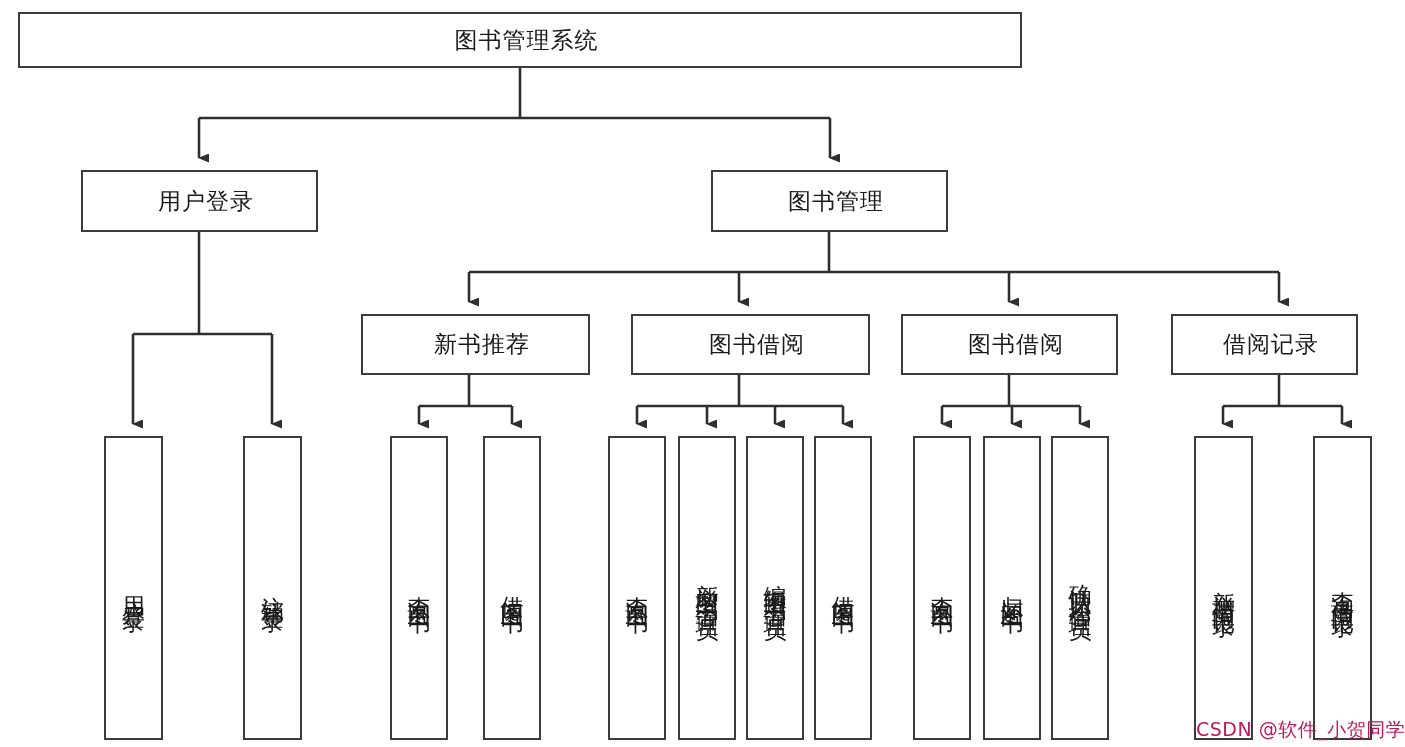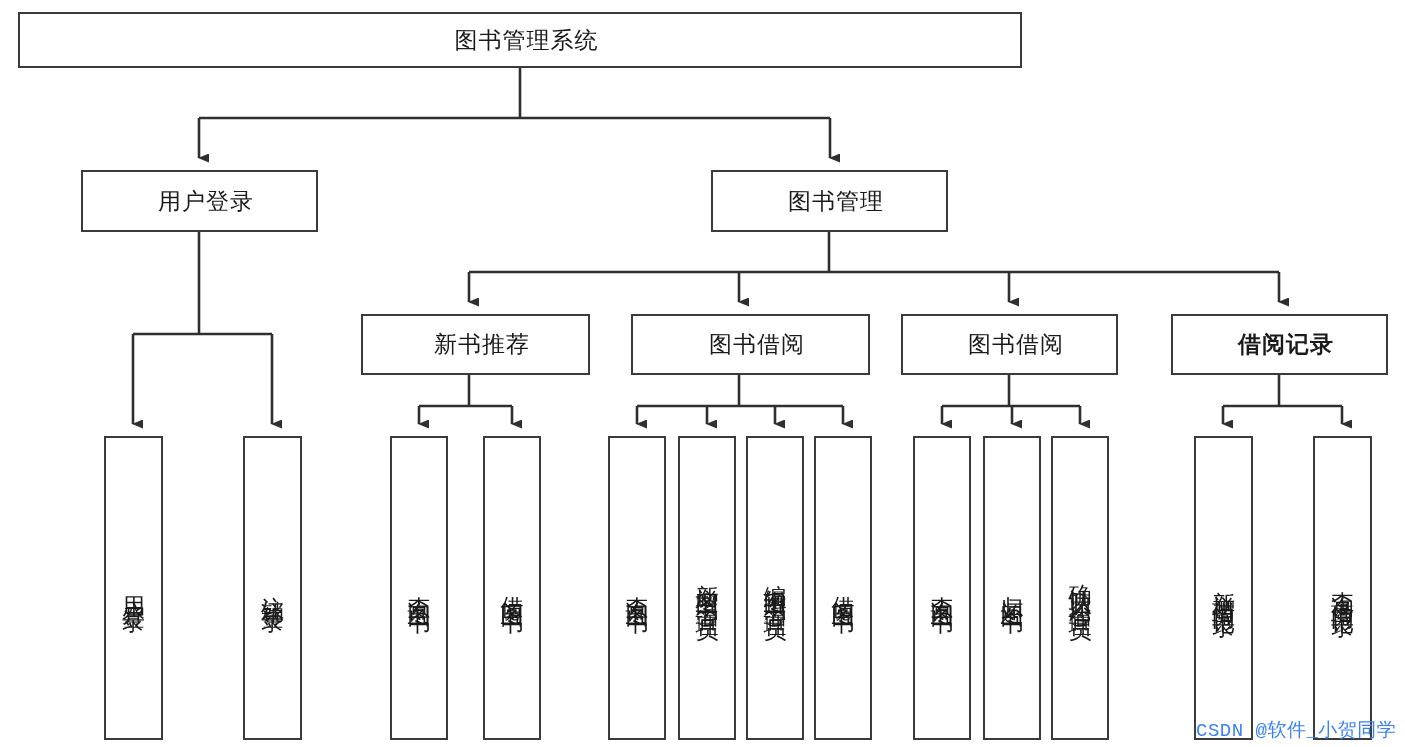--- a/index.html
+++ b/index.html
@@ -47,24 +47,23 @@
     writing-mode: vertical-rl;
     text-orientation: upright;
     letter-spacing: 5px;
     line-height: 1;
     white-space: nowrap;
     text-align: center;
   }
   .watermark {
     position: absolute;
     font-size: 19px;
-    color: #3b82f6;
+    color: #be185d;
     white-space: nowrap;
     letter-spacing: 0.5px;
-    font-family: Liberation Mono, monospace;
   }
 </style>
 </head>
 <body>
 
 <div id="diagram-root">
 
   <svg id="edges-layer" viewBox="0 0 1405 747" xmlns="http://www.w3.org/2000/svg">
     <defs>
       <marker id="arrowhead" markerWidth="9" markerHeight="11" refX="4.5" refY="10" orient="auto" markerUnits="userSpaceOnUse">
@@ -124,21 +123,21 @@
   <div id="level2-container">
       <div class="node node-h" style="left: 361px; top: 314px; width: 229px; height: 61px;">
         <span>新书推荐</span>
       </div>
       <div class="node node-h" style="left: 631px; top: 314px; width: 239px; height: 61px;">
         <span>图书借阅</span>
       </div>
       <div class="node node-h" style="left: 901px; top: 314px; width: 217px; height: 61px;">
         <span>图书借阅</span>
       </div>
-      <div class="node node-h" style="left: 1171px; top: 314px; width: 217px; height: 61px; font-weight: bold;">
+      <div class="node node-h" style="left: 1171px; top: 314px; width: 187px; height: 61px;">
         <span>借阅记录</span>
       </div>
     </div>
 
   <div id="leaves-container">
       <div class="node node-v" style="left: 104px; top: 436px; width: 59px; height: 304px;">
         <span class="vlabel">用户登录</span>
       </div>
       <div class="node node-v" style="left: 243px; top: 436px; width: 59px; height: 304px;">
         <span class="vlabel">注销登录</span>

